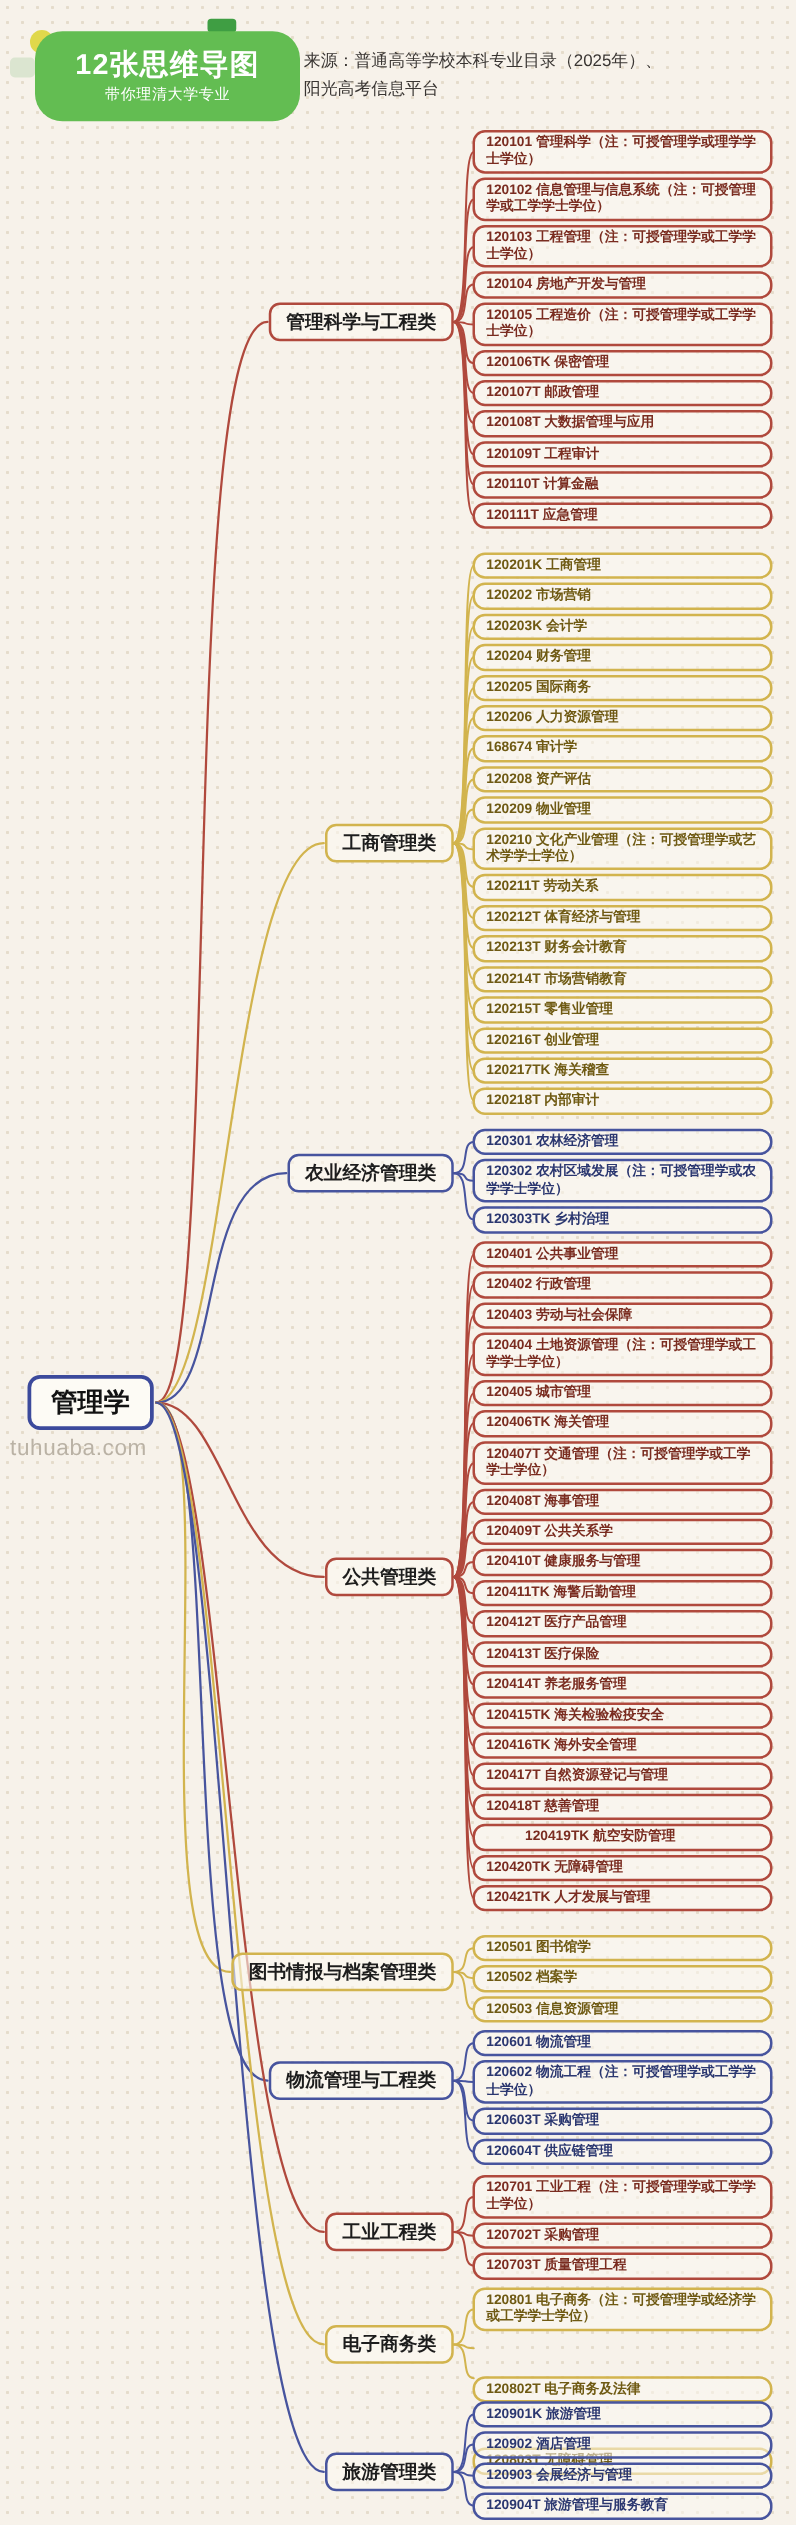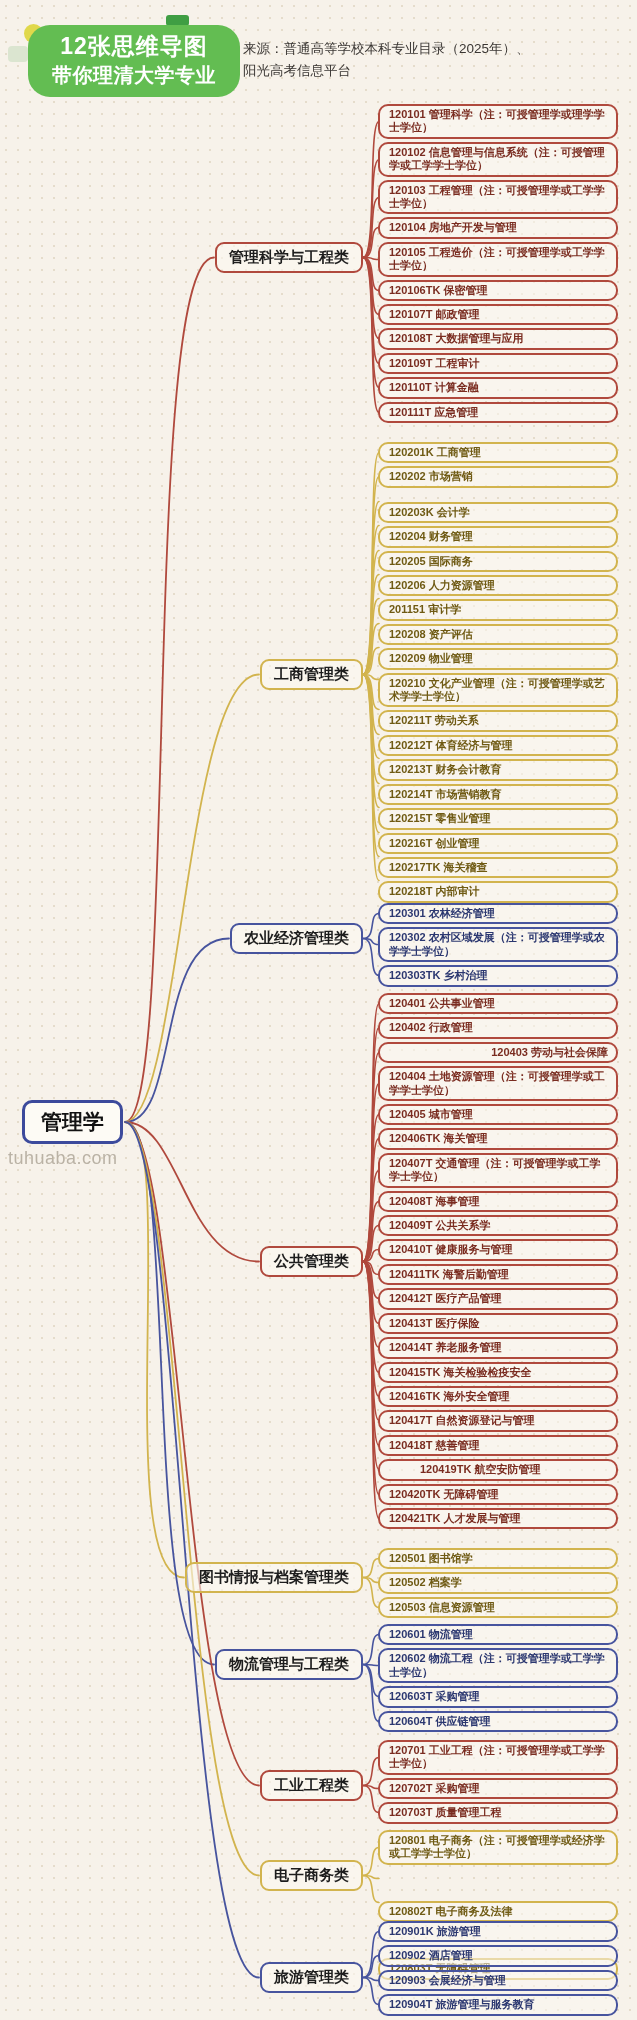--- a/index.html
+++ b/index.html
@@ -10,21 +10,21 @@
     background-size:12px 12px;
     font-family:"Liberation Sans", sans-serif;
   }
   #links{position:absolute;left:0;top:0;z-index:1;}
   .badge{
     position:absolute;left:28px;top:25px;width:212px;height:72px;z-index:3;
     border-radius:22px;display:flex;flex-direction:column;justify-content:center;
     align-items:center;color:#fff;text-align:center;
   }
   .badge .b1{font-size:23px;font-weight:700;letter-spacing:1px;line-height:1.15;}
-  .badge .b2{font-size:20px;font-weight:700;letter-spacing:.5px;margin-top:3px;}
+  .badge .b2{font-size:12px;font-weight:400;letter-spacing:.5px;margin-top:3px;}
   .deco{position:absolute;z-index:2;}
   .source{
     position:absolute;left:243px;top:38px;z-index:3;
     font-size:13.5px;line-height:1.65;color:#3a3633;
   }
   .watermark{
     position:absolute;left:8px;top:1148px;z-index:2;
     font-size:18px;color:#bab2a5;letter-spacing:.5px;
   }
   .root{
@@ -167,25 +167,25 @@
       <div class="leaf" style="border-color: rgb(176, 73, 61); color: rgb(122, 44, 32);">120107T 邮政管理</div>
       <div class="leaf" style="border-color: rgb(176, 73, 61); color: rgb(122, 44, 32);">120108T 大数据管理与应用</div>
       <div class="leaf" style="border-color: rgb(176, 73, 61); color: rgb(122, 44, 32);">120109T 工程审计</div>
       <div class="leaf" style="border-color: rgb(176, 73, 61); color: rgb(122, 44, 32);">120110T 计算金融</div>
       <div class="leaf" style="border-color: rgb(176, 73, 61); color: rgb(122, 44, 32);">120111T 应急管理</div>
     </div>
     <div class="category" style="border-color: rgb(210, 180, 78); top: 659px;">工商管理类</div>
     <div class="leaves" style="top: 442px;">
       <div class="leaf" style="border-color: rgb(210, 180, 78); color: rgb(111, 90, 19);">120201K 工商管理</div>
       <div class="leaf" style="border-color: rgb(210, 180, 78); color: rgb(111, 90, 19);">120202 市场营销</div>
-      <div class="leaf" style="border-color: rgb(210, 180, 78); color: rgb(111, 90, 19); margin-top: 11px;">120203K 会计学</div>
+      <div class="leaf" style="border-color: rgb(210, 180, 78); color: rgb(111, 90, 19);">120203K 会计学</div>
       <div class="leaf" style="border-color: rgb(210, 180, 78); color: rgb(111, 90, 19);">120204 财务管理</div>
       <div class="leaf" style="border-color: rgb(210, 180, 78); color: rgb(111, 90, 19);">120205 国际商务</div>
       <div class="leaf" style="border-color: rgb(210, 180, 78); color: rgb(111, 90, 19);">120206 人力资源管理</div>
-      <div class="leaf" style="border-color: rgb(210, 180, 78); color: rgb(111, 90, 19);">201151 审计学</div>
+      <div class="leaf" style="border-color: rgb(210, 180, 78); color: rgb(111, 90, 19);">168674 审计学</div>
       <div class="leaf" style="border-color: rgb(210, 180, 78); color: rgb(111, 90, 19);">120208 资产评估</div>
       <div class="leaf" style="border-color: rgb(210, 180, 78); color: rgb(111, 90, 19);">120209 物业管理</div>
       <div class="leaf" style="border-color: rgb(210, 180, 78); color: rgb(111, 90, 19);">120210 文化产业管理（注：可授管理学或艺术学学士学位）</div>
       <div class="leaf" style="border-color: rgb(210, 180, 78); color: rgb(111, 90, 19);">120211T 劳动关系</div>
       <div class="leaf" style="border-color: rgb(210, 180, 78); color: rgb(111, 90, 19);">120212T 体育经济与管理</div>
       <div class="leaf" style="border-color: rgb(210, 180, 78); color: rgb(111, 90, 19);">120213T 财务会计教育</div>
       <div class="leaf" style="border-color: rgb(210, 180, 78); color: rgb(111, 90, 19);">120214T 市场营销教育</div>
       <div class="leaf" style="border-color: rgb(210, 180, 78); color: rgb(111, 90, 19);">120215T 零售业管理</div>
       <div class="leaf" style="border-color: rgb(210, 180, 78); color: rgb(111, 90, 19);">120216T 创业管理</div>
       <div class="leaf" style="border-color: rgb(210, 180, 78); color: rgb(111, 90, 19);">120217TK 海关稽查</div>
@@ -194,21 +194,21 @@
     <div class="category" style="border-color: rgb(71, 84, 158); top: 923px;">农业经济管理类</div>
     <div class="leaves" style="top: 903px;">
       <div class="leaf" style="border-color: rgb(71, 84, 158); color: rgb(43, 55, 112);">120301 农林经济管理</div>
       <div class="leaf" style="border-color: rgb(71, 84, 158); color: rgb(43, 55, 112);">120302 农村区域发展（注：可授管理学或农学学士学位）</div>
       <div class="leaf" style="border-color: rgb(71, 84, 158); color: rgb(43, 55, 112);">120303TK 乡村治理</div>
     </div>
     <div class="category" style="border-color: rgb(176, 73, 61); top: 1246px;">公共管理类</div>
     <div class="leaves" style="top: 993px;">
       <div class="leaf" style="border-color: rgb(176, 73, 61); color: rgb(122, 44, 32);">120401 公共事业管理</div>
       <div class="leaf" style="border-color: rgb(176, 73, 61); color: rgb(122, 44, 32);">120402 行政管理</div>
-      <div class="leaf" style="border-color: rgb(176, 73, 61); color: rgb(122, 44, 32); text-align: right;">120403 劳动与社会保障</div>
+      <div class="leaf" style="border-color: rgb(176, 73, 61); color: rgb(122, 44, 32);">120403 劳动与社会保障</div>
       <div class="leaf" style="border-color: rgb(176, 73, 61); color: rgb(122, 44, 32);">120404 土地资源管理（注：可授管理学或工学学士学位）</div>
       <div class="leaf" style="border-color: rgb(176, 73, 61); color: rgb(122, 44, 32);">120405 城市管理</div>
       <div class="leaf" style="border-color: rgb(176, 73, 61); color: rgb(122, 44, 32);">120406TK 海关管理</div>
       <div class="leaf" style="border-color: rgb(176, 73, 61); color: rgb(122, 44, 32);">120407T 交通管理（注：可授管理学或工学学士学位）</div>
       <div class="leaf" style="border-color: rgb(176, 73, 61); color: rgb(122, 44, 32);">120408T 海事管理</div>
       <div class="leaf" style="border-color: rgb(176, 73, 61); color: rgb(122, 44, 32);">120409T 公共关系学</div>
       <div class="leaf" style="border-color: rgb(176, 73, 61); color: rgb(122, 44, 32);">120410T 健康服务与管理</div>
       <div class="leaf" style="border-color: rgb(176, 73, 61); color: rgb(122, 44, 32);">120411TK 海警后勤管理</div>
       <div class="leaf" style="border-color: rgb(176, 73, 61); color: rgb(122, 44, 32);">120412T 医疗产品管理</div>
       <div class="leaf" style="border-color: rgb(176, 73, 61); color: rgb(122, 44, 32);">120413T 医疗保险</div>

